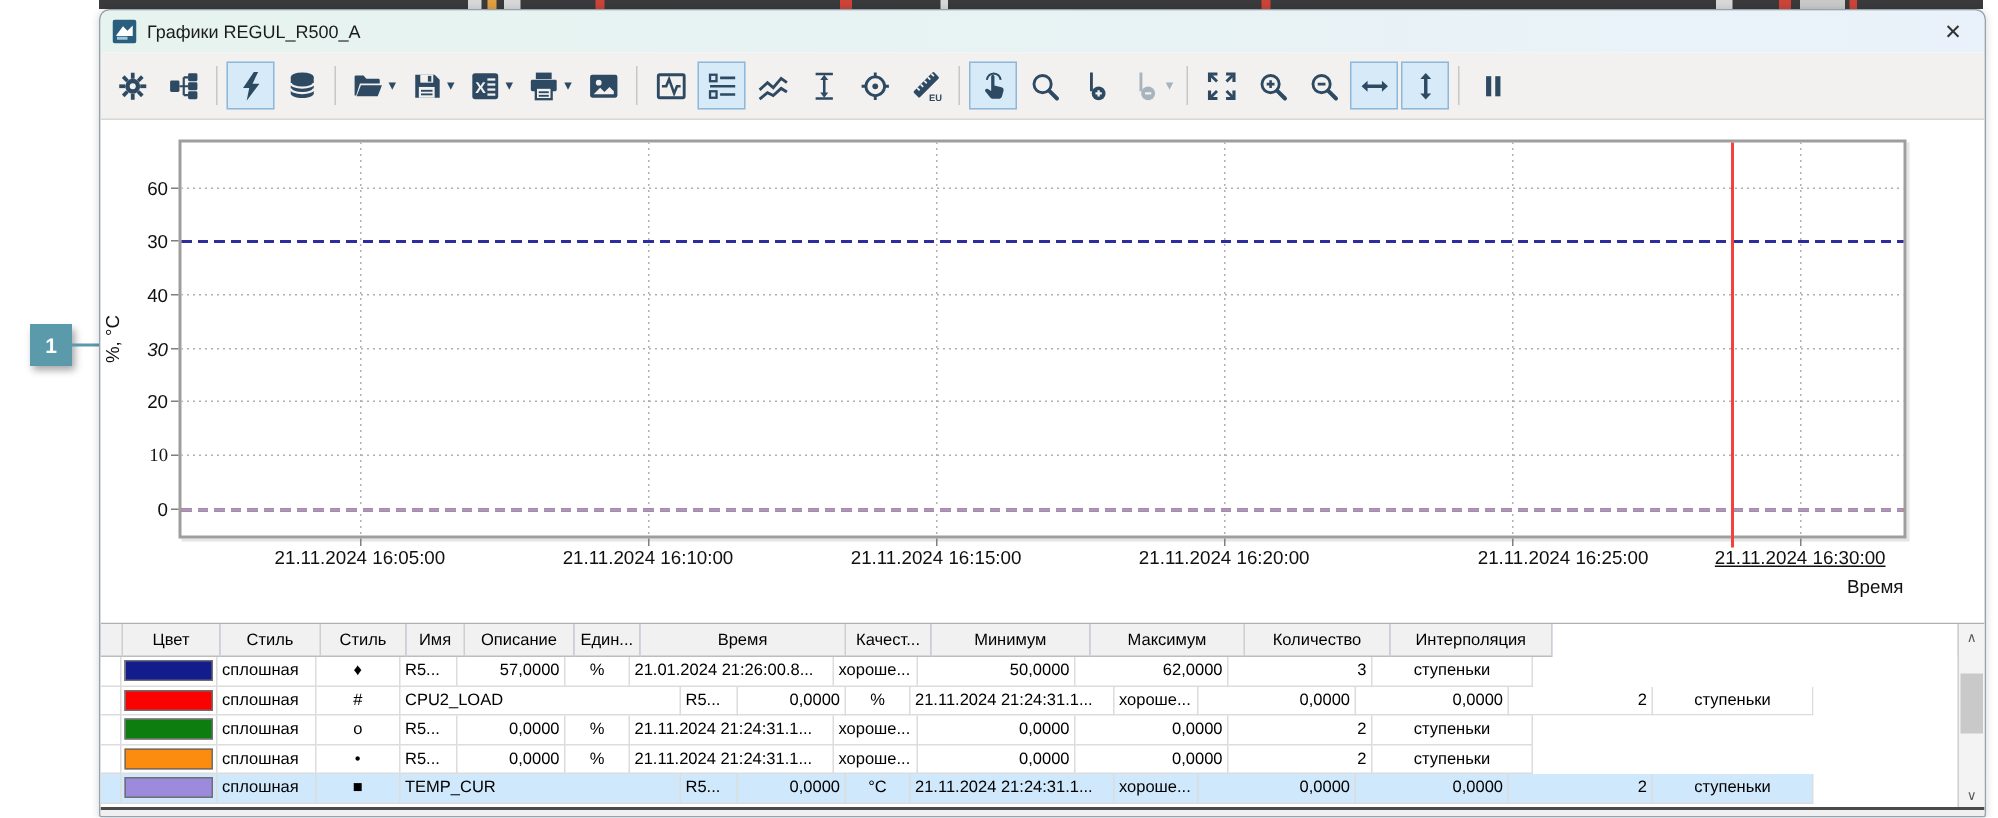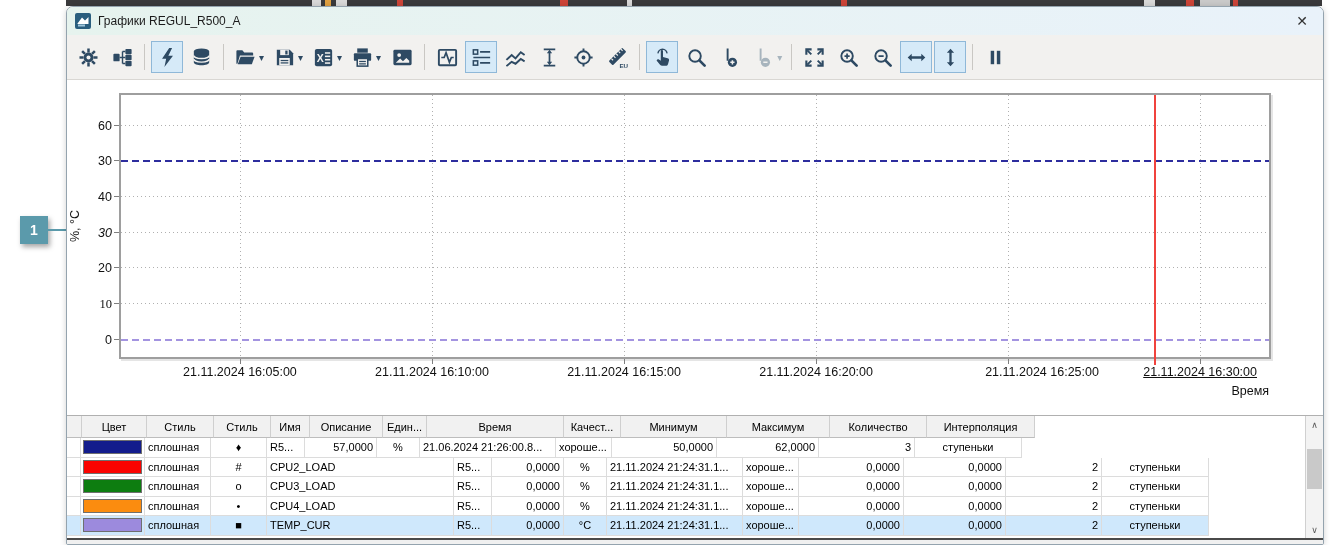--- a/index.html
+++ b/index.html
@@ -496,21 +496,21 @@
           <div class="trow">
             <div class="td c0"></div>
             <div class="td c1">
               <div class="swatch" style="background: rgb(19, 28, 140);"></div>
             </div>
             <div class="td c2">сплошная</div>
             <div class="td c3 ctr">♦</div>
             <div class="td c5">R5...</div>
             <div class="td c6 num">57,0000</div>
             <div class="td c7 ctr">%</div>
-            <div class="td c8">21.06.2024 21:26:00.8...</div>
+            <div class="td c8">21.01.2024 21:26:00.8...</div>
             <div class="td c9">хороше...</div>
             <div class="td c10 num">50,0000</div>
             <div class="td c11 num">62,0000</div>
             <div class="td c12 num">3</div>
             <div class="td c13 ctr">ступеньки</div>
             <div class="td cfill"></div>
           </div>
           <div class="trow">
             <div class="td c0"></div>
             <div class="td c1">
@@ -530,40 +530,38 @@
             <div class="td c13 ctr">ступеньки</div>
             <div class="td cfill"></div>
           </div>
           <div class="trow">
             <div class="td c0"></div>
             <div class="td c1">
               <div class="swatch" style="background: rgb(13, 125, 16);"></div>
             </div>
             <div class="td c2">сплошная</div>
             <div class="td c3 ctr">o</div>
-            <div class="td c4">CPU3_LOAD</div>
             <div class="td c5">R5...</div>
             <div class="td c6 num">0,0000</div>
             <div class="td c7 ctr">%</div>
             <div class="td c8">21.11.2024 21:24:31.1...</div>
             <div class="td c9">хороше...</div>
             <div class="td c10 num">0,0000</div>
             <div class="td c11 num">0,0000</div>
             <div class="td c12 num">2</div>
             <div class="td c13 ctr">ступеньки</div>
             <div class="td cfill"></div>
           </div>
           <div class="trow">
             <div class="td c0"></div>
             <div class="td c1">
               <div class="swatch" style="background: rgb(251, 140, 15);"></div>
             </div>
             <div class="td c2">сплошная</div>
             <div class="td c3 ctr">•</div>
-            <div class="td c4">CPU4_LOAD</div>
             <div class="td c5">R5...</div>
             <div class="td c6 num">0,0000</div>
             <div class="td c7 ctr">%</div>
             <div class="td c8">21.11.2024 21:24:31.1...</div>
             <div class="td c9">хороше...</div>
             <div class="td c10 num">0,0000</div>
             <div class="td c11 num">0,0000</div>
             <div class="td c12 num">2</div>
             <div class="td c13 ctr">ступеньки</div>
             <div class="td cfill"></div>

